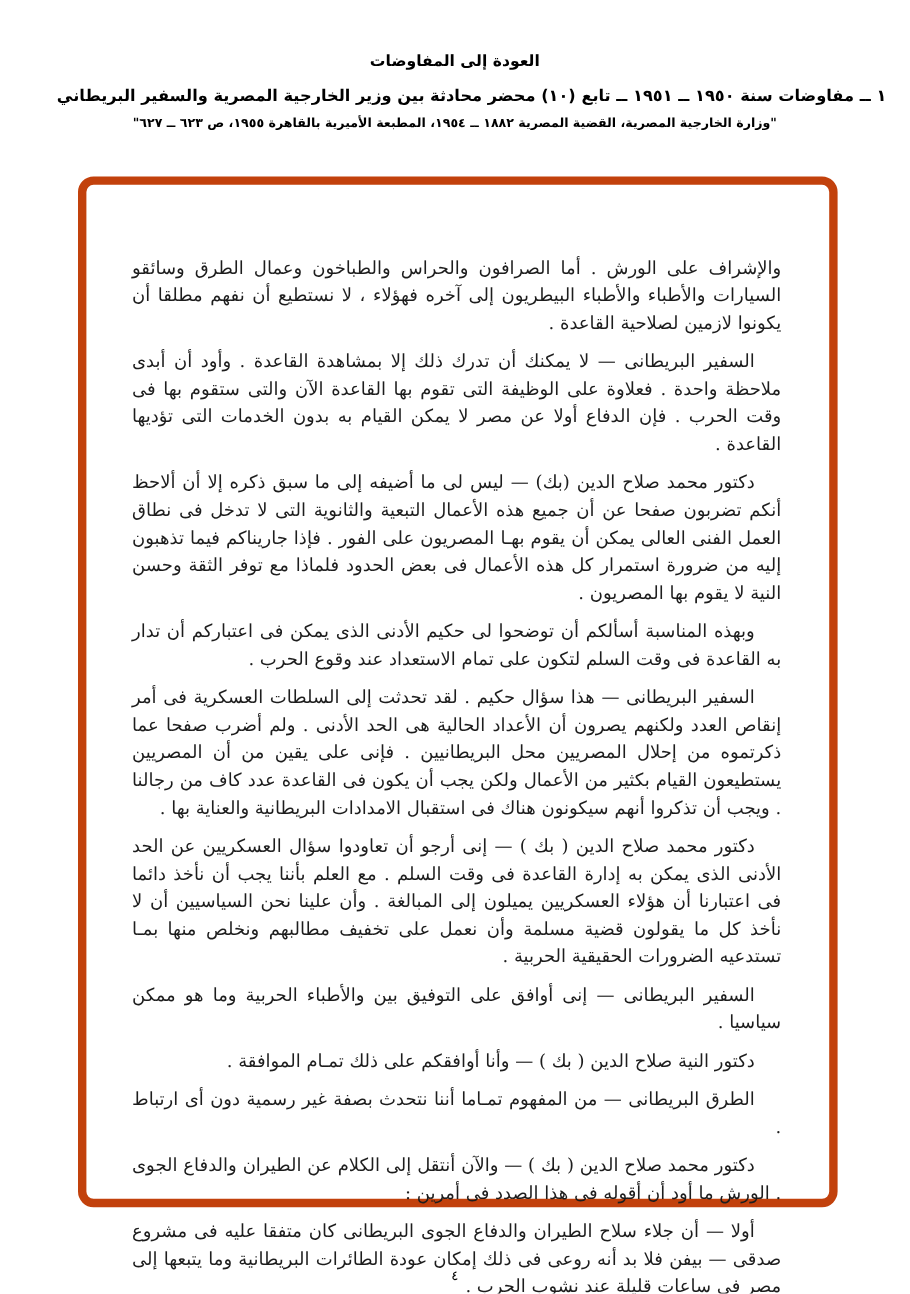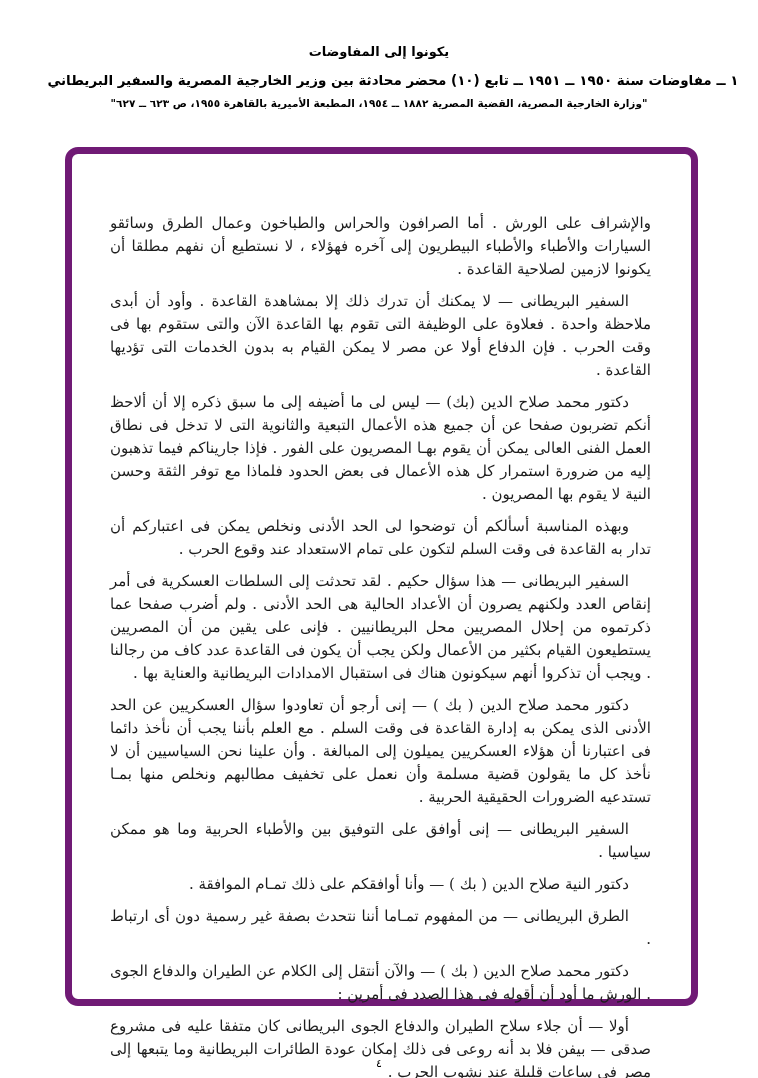--- a/index.html
+++ b/index.html
@@ -45,21 +45,21 @@
     white-space: nowrap;
   }
 
   
   .scan-frame {
     position: absolute;
     left: 65px;
     top: 147px;
     width: 619px;
     height: 845px;
-    border: 7px solid #701a75;
+    border: 7px solid #c2410c;
     border-radius: 13px;
     background: #ffffff;
   }
 
   
   .scan-content {
     position: absolute;
     top: 58px;
     right: 40px;
     left: 38px;
@@ -86,31 +86,31 @@
     text-align: center;
     font-size: 11px;
     color: #000;
     font-family: "DejaVu Serif", serif;
   }
 </style>
 </head>
 <body>
 
 <div class="header">
-  <div class="title">يكونوا إلى المفاوضات</div>
+  <div class="title">العودة إلى المفاوضات</div>
   <div class="subtitle">١ ــ مفاوضات سنة ١٩٥٠ ــ ١٩٥١ ــ تابع (١٠) محضر محادثة بين وزير الخارجية المصرية والسفير البريطاني</div>
   <div class="source">"وزارة الخارجية المصرية، القضية المصرية ١٨٨٢ ــ ١٩٥٤، المطبعة الأميرية بالقاهرة ١٩٥٥، ص ٦٢٣ ــ ٦٢٧"</div>
 </div>
 
 <div class="scan-frame">
   <div class="scan-content">
     <p class="para">والإشراف على الورش . أما الصرافون والحراس والطباخون وعمال الطرق وسائقو السيارات والأطباء والأطباء البيطريون إلى آخره فهؤلاء ، لا نستطيع أن نفهم مطلقا أن يكونوا لازمين لصلاحية القاعدة .</p>
     <p class="para indent">السفير البريطانى — لا يمكنك أن تدرك ذلك إلا بمشاهدة القاعدة . وأود أن أبدى ملاحظة واحدة . فعلاوة على الوظيفة التى تقوم بها القاعدة الآن والتى ستقوم بها فى وقت الحرب . فإن الدفاع أولا عن مصر لا يمكن القيام به بدون الخدمات التى تؤديها القاعدة .</p>
     <p class="para indent">دكتور محمد صلاح الدين (بك) — ليس لى ما أضيفه إلى ما سبق ذكره إلا أن ألاحظ أنكم تضربون صفحا عن أن جميع هذه الأعمال التبعية والثانوية التى لا تدخل فى نطاق العمل الفنى العالى يمكن أن يقوم بهـا المصريون على الفور . فإذا جاريناكم فيما تذهبون إليه من ضرورة استمرار كل هذه الأعمال فى بعض الحدود فلماذا مع توفر الثقة وحسن النية لا يقوم بها المصريون .</p>
-    <p class="para indent">وبهذه المناسبة أسألكم أن توضحوا لى الحد الأدنى ونخلص يمكن فى اعتباركم أن تدار به القاعدة فى وقت السلم لتكون على تمام الاستعداد عند وقوع الحرب .</p>
+    <p class="para indent">وبهذه المناسبة أسألكم أن توضحوا لى حكيم الأدنى الذى يمكن فى اعتباركم أن تدار به القاعدة فى وقت السلم لتكون على تمام الاستعداد عند وقوع الحرب .</p>
     <p class="para indent">السفير البريطانى — هذا سؤال حكيم . لقد تحدثت إلى السلطات العسكرية فى أمر إنقاص العدد ولكنهم يصرون أن الأعداد الحالية هى الحد الأدنى . ولم أضرب صفحا عما ذكرتموه من إحلال المصريين محل البريطانيين . فإنى على يقين من أن المصريين يستطيعون القيام بكثير من الأعمال ولكن يجب أن يكون فى القاعدة عدد كاف من رجالنا . ويجب أن تذكروا أنهم سيكونون هناك فى استقبال الامدادات البريطانية والعناية بها .</p>
     <p class="para indent">دكتور محمد صلاح الدين ( بك ) — إنى أرجو أن تعاودوا سؤال العسكريين عن الحد الأدنى الذى يمكن به إدارة القاعدة فى وقت السلم . مع العلم بأننا يجب أن نأخذ دائما فى اعتبارنا أن هؤلاء العسكريين يميلون إلى المبالغة . وأن علينا نحن السياسيين أن لا نأخذ كل ما يقولون قضية مسلمة وأن نعمل على تخفيف مطالبهم ونخلص منها بمـا تستدعيه الضرورات الحقيقية الحربية .</p>
     <p class="para indent">السفير البريطانى — إنى أوافق على التوفيق بين والأطباء الحربية وما هو ممكن سياسيا .</p>
     <p class="para indent">دكتور النية صلاح الدين ( بك ) — وأنا أوافقكم على ذلك تمـام الموافقة .</p>
     <p class="para indent">الطرق البريطانى — من المفهوم تمـاما أننا نتحدث بصفة غير رسمية دون أى ارتباط .</p>
     <p class="para indent">دكتور محمد صلاح الدين ( بك ) — والآن أنتقل إلى الكلام عن الطيران والدفاع الجوى . الورش ما أود أن أقوله فى هذا الصدد فى أمرين :</p>
     <p class="para indent">أولا — أن جلاء سلاح الطيران والدفاع الجوى البريطانى كان متفقا عليه فى مشروع صدقى — بيفن فلا بد أنه روعى فى ذلك إمكان عودة الطائرات البريطانية وما يتبعها إلى مصر فى ساعات قليلة عند نشوب الحرب .</p>
   </div>
 </div>
 

